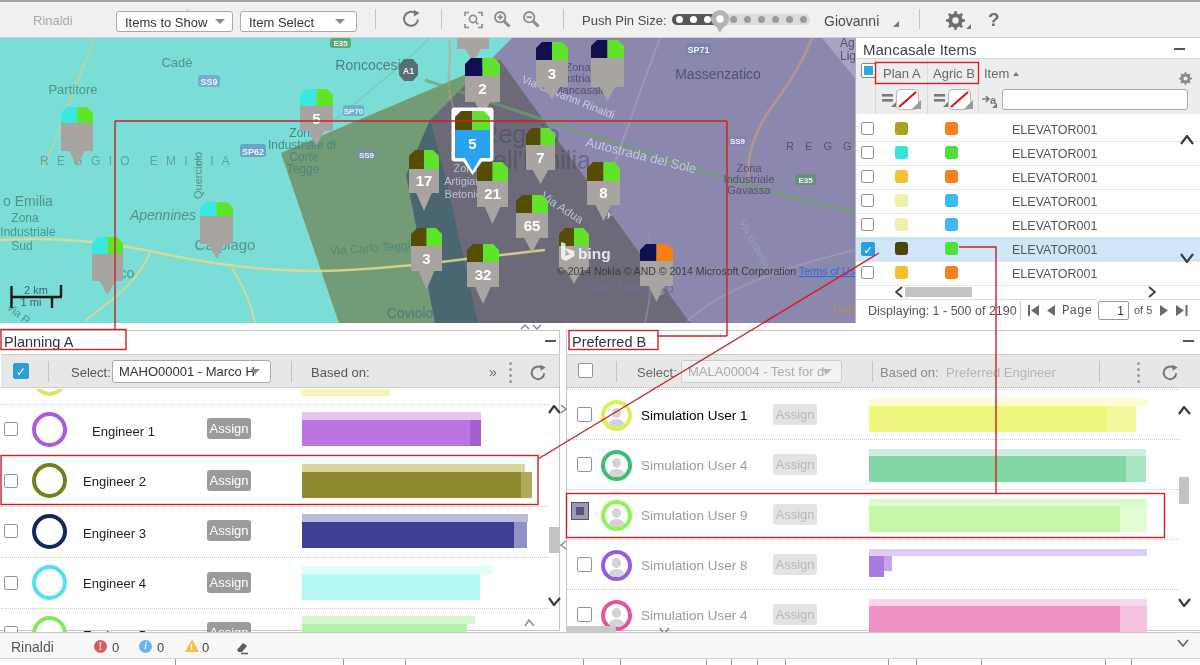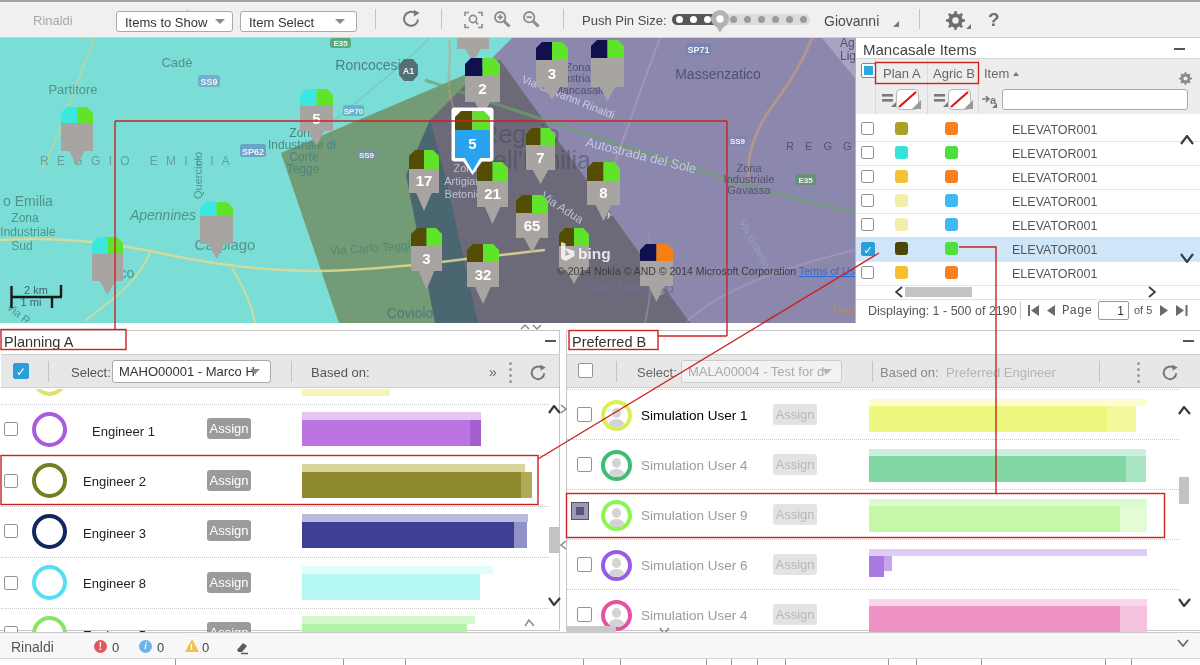--- a/index.html
+++ b/index.html
@@ -454,21 +454,21 @@
 <div class="abs cbx" style="left:4px;top:524px;width:14px;height:14px;"></div>
 <div class="abs ring" style="left:32px;top:514px;width:35px;height:35px;border:4px solid #12275e;"></div>
 <div class="abs" style="left:83px;top:526px;font-size:13px;color:#222;">Engineer 3</div>
 <div class="abs asgn" style="left:207px;top:520px;width:44px;height:21px;background:#9b9b9b;color:#fff;padding-top:3px;">Assign</div>
 <div class="abs" style="left:302px;top:514px;width:226px;height:8px;background:#b9bade;"></div>
 <div class="abs" style="left:302px;top:522px;width:212px;height:26px;background:#3e3f94;"></div>
 <div class="abs" style="left:514px;top:522px;width:13px;height:26px;background:#9091c5;"></div>
 <div class="abs rowsepA" style="left:1px;top:557px;width:548px;height:1px;"></div>
 <div class="abs cbx" style="left:4px;top:576px;width:14px;height:14px;"></div>
 <div class="abs ring" style="left:32px;top:565px;width:35px;height:35px;border:4px solid #55dff2;"></div>
-<div class="abs" style="left:83px;top:576px;font-size:13px;color:#222;">Engineer 8</div>
+<div class="abs" style="left:83px;top:576px;font-size:13px;color:#222;">Engineer 4</div>
 <div class="abs asgn" style="left:207px;top:572px;width:44px;height:21px;background:#9b9b9b;color:#fff;padding-top:3px;">Assign</div>
 <div class="abs" style="left:302px;top:566px;width:191px;height:8px;background:#dffdfa;"></div>
 <div class="abs" style="left:302px;top:574px;width:178px;height:26px;background:#b5f8f2;"></div>
 <div class="abs rowsepA" style="left:1px;top:608px;width:548px;height:1px;"></div>
 <div class="abs cbx" style="left:4px;top:626px;width:14px;height:14px;"></div>
 <div class="abs ring" style="left:32px;top:616px;width:35px;height:35px;border:4px solid #86e565;"></div>
 <div class="abs" style="left:83px;top:628px;font-size:13px;color:#222;">Engineer 5</div>
 <div class="abs asgn" style="left:207px;top:622px;width:44px;height:21px;background:#9b9b9b;color:#fff;padding-top:3px;">Assign</div>
 <div class="abs" style="left:302px;top:616px;width:173px;height:8px;background:#d2f8cb;"></div>
 <div class="abs" style="left:302px;top:624px;width:165px;height:26px;background:#b4f3a6;"></div>
@@ -536,21 +536,21 @@
 <div class="abs asgn" style="left:773px;top:504px;width:44px;height:21px;background:#e3e3e3;color:#b8b8b8;padding-top:3px;">Assign</div>
 <div class="abs" style="left:869px;top:499px;width:278px;height:7px;background:#dcfcd0;"></div>
 <div class="abs" style="left:869px;top:506px;width:251px;height:26px;background:#c5f9a9;"></div>
 <div class="abs" style="left:1120px;top:506px;width:27px;height:26px;background:#e2fdd6;"></div>
 <div class="abs rowsepA" style="left:567px;top:539px;width:612px;height:1px;"></div>
 <div class="abs cbx" style="left:577px;top:557px;width:15px;height:15px;"></div>
 <div class="abs ring" style="left:601px;top:550px;width:31px;height:31px;border:4px solid #9a5ae8;overflow:hidden;">
       <div class="abs" style="left:7px;top:4px;width:9px;height:10px;border-radius:50%;background:#d4d4d4;"></div>
       <div class="abs" style="left:3px;top:15px;width:17px;height:10px;border-radius:8px 8px 0 0;background:#d4d4d4;"></div>
     </div>
-<div class="abs" style="left:641px;top:558px;font-size:13.5px;color:#9a9aa2;">Simulation User 6</div>
+<div class="abs" style="left:641px;top:558px;font-size:13.5px;color:#9a9aa2;">Simulation User 8</div>
 <div class="abs asgn" style="left:773px;top:554px;width:44px;height:21px;background:#e3e3e3;color:#b8b8b8;padding-top:3px;">Assign</div>
 <div class="abs" style="left:869px;top:549px;width:278px;height:7px;background:#dcccf6;"></div>
 <div class="abs rowsepA" style="left:567px;top:589px;width:612px;height:1px;"></div>
 <div class="abs cbx" style="left:577px;top:607px;width:15px;height:15px;"></div>
 <div class="abs ring" style="left:601px;top:600px;width:31px;height:31px;border:4px solid #e0559e;overflow:hidden;">
       <div class="abs" style="left:7px;top:4px;width:9px;height:10px;border-radius:50%;background:#d4d4d4;"></div>
       <div class="abs" style="left:3px;top:15px;width:17px;height:10px;border-radius:8px 8px 0 0;background:#d4d4d4;"></div>
     </div>
 <div class="abs" style="left:641px;top:608px;font-size:13.5px;color:#9a9aa2;">Simulation User 4</div>
 <div class="abs asgn" style="left:773px;top:604px;width:44px;height:21px;background:#e3e3e3;color:#b8b8b8;padding-top:3px;">Assign</div>

